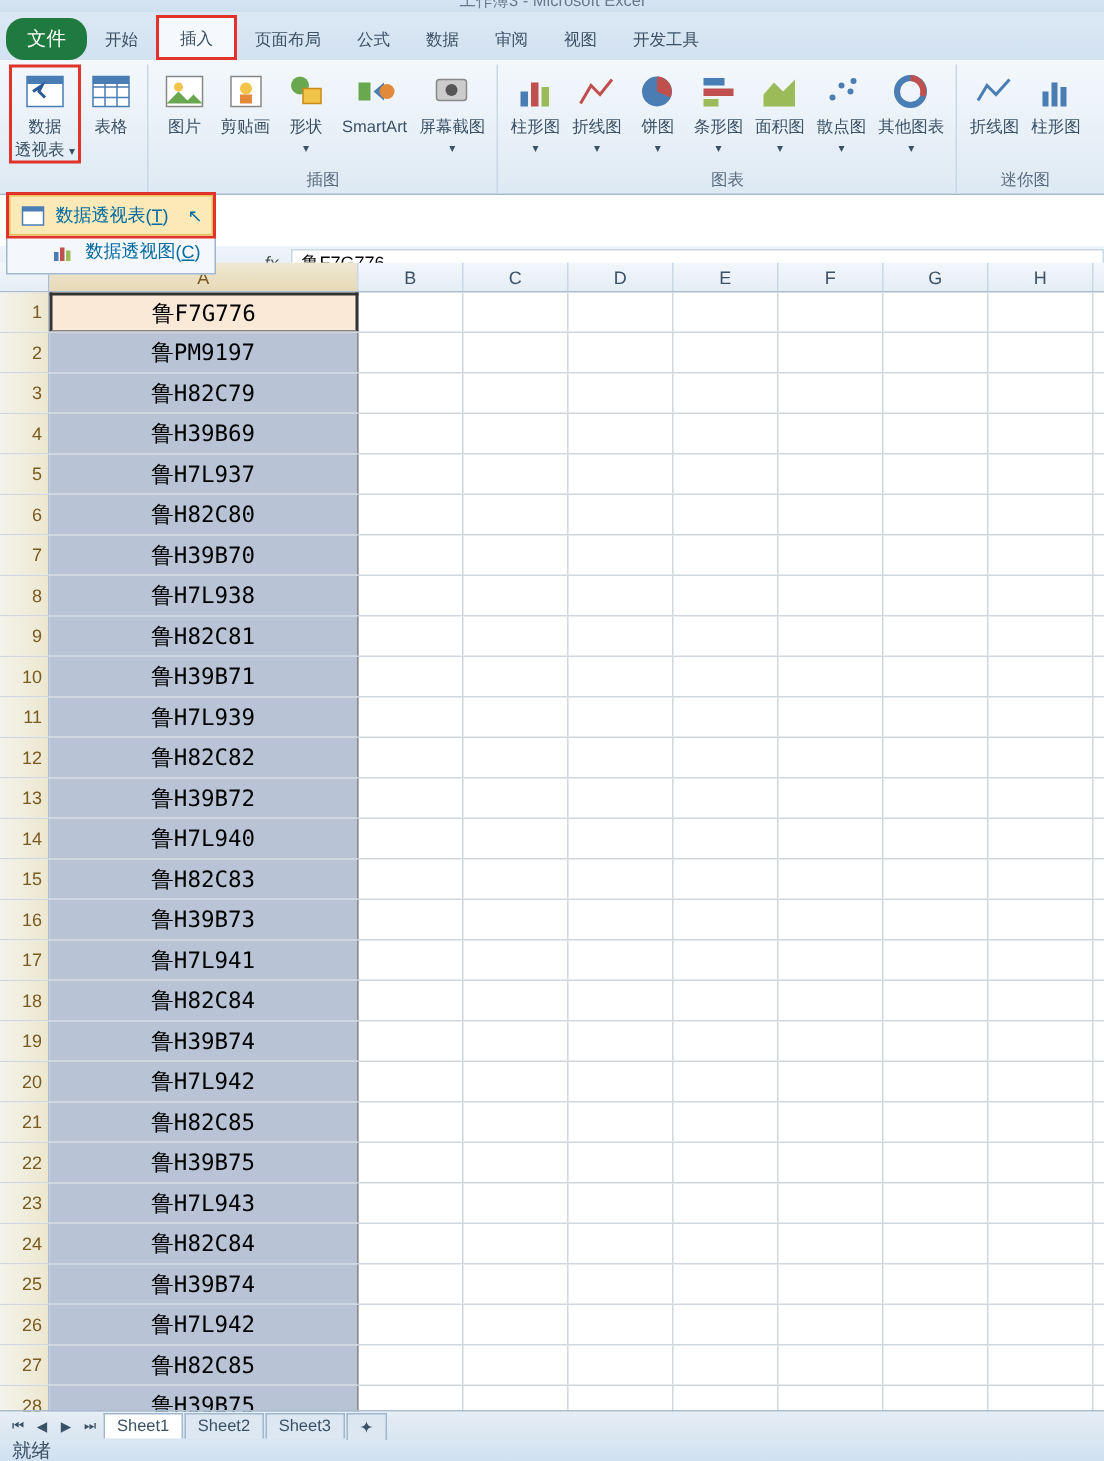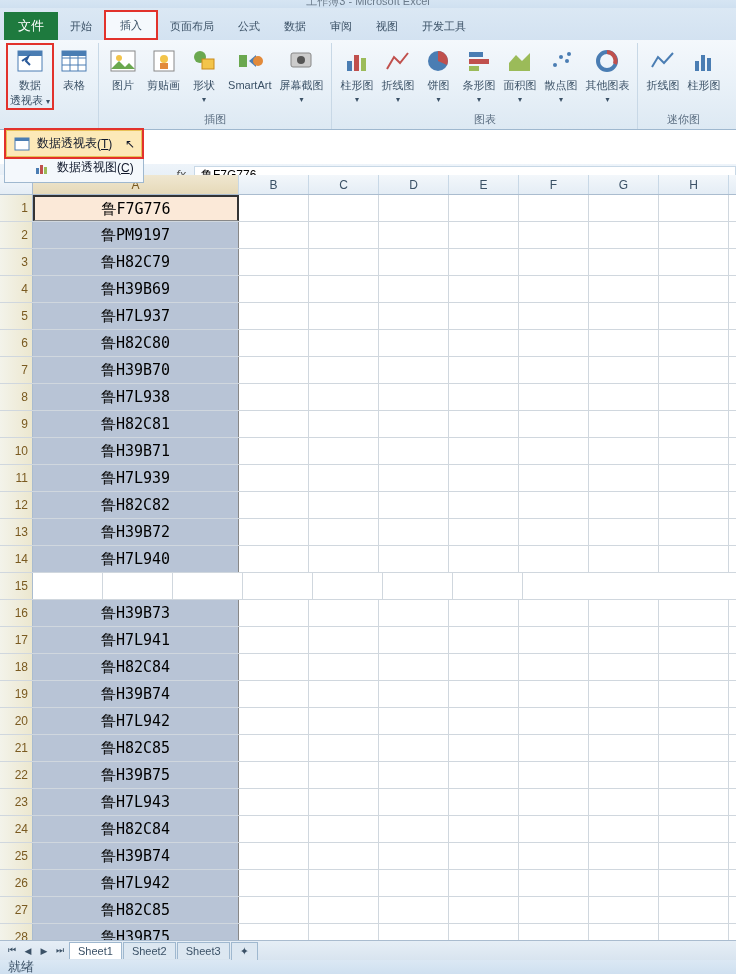--- a/index.html
+++ b/index.html
@@ -4,39 +4,39 @@
 <style>
 * { margin: 0; padding: 0; box-sizing: border-box; font-family: "Microsoft YaHei", "SimSun", sans-serif; }
 body { background: #fff; width: 736px; height: 974px; overflow: hidden; position: relative; }
 
 
 .titlebar { height: 8px; background: linear-gradient(#d6e5f3,#cfe0f0); position: relative; text-align: center; color: #6a7a8a; font-size: 11px; line-height: 8px; overflow: hidden; }
 .titlebar span { position: absolute; left: 50%; transform: translateX(-50%); top: -3px; }
 
 
 .ribbon-tabs { display: flex; align-items: flex-end; height: 32px; background: linear-gradient(#dbe8f4,#d3e2f1); padding-left: 4px; }
-.file-tab { background: #217346; background: #197b30; color: #fff; padding: 6px 14px; font-size: 13px; height: 28px; border-radius: 0; display: flex; align-items: center; }
+.file-tab { background: #217346; background: #197b30; color: #fff; padding: 6px 14px; font-size: 13px; height: 28px; border-radius: 12px; display: flex; align-items: center; }
 .file-tab { background: #1e7a3e; }
 .tab { padding: 6px 12px; font-size: 11px; color: #3b5166; height: 28px; display: flex; align-items: center; cursor: pointer; }
 .tab.highlighted { border: 2px solid #e2322c; border-bottom: 2px solid #e2322c; background: #f5f9fd; padding: 4px 14px; height: 30px; font-family: Liberation Mono, monospace; }
 
 
 .ribbon { display: flex; height: 90px; background: linear-gradient(#f4f8fc,#e9f1f8,#dde9f3); border-bottom: 1px solid #9fb8cf; padding: 3px 2px 0 2px; }
 .group { display: flex; flex-direction: column; align-items: center; border-right: 1px solid #c8d8e6; padding: 0 4px; height: 86px; }
 .group-row { display: flex; align-items: flex-start; flex: 1; }
 .group-label { font-size: 11px; color: #5a6d80; text-align: center; padding-bottom: 2px; }
 .btn-v { display: flex; flex-direction: column; align-items: center; padding: 2px 4px; min-width: 40px; cursor: pointer; }
 .btn-v .ico { width: 32px; height: 32px; display: flex; align-items: center; justify-content: center; }
 .btn-v .lbl { font-size: 11px; color: #3b5166; text-align: center; line-height: 13px; margin-top: 2px; }
 .btn-v.highlighted { border: 2px solid #e2322c; padding: 0 2px; }
 .btn-v .arrow { font-size: 8px; color: #3b5166; }
 
 
 .dd-menu { position: absolute; left: 4px; top: 128px; background: #f4f8fc; border: 1px solid #9fb8cf; border: 2px solid #e2322c; z-index: 50; width: 140px; }
-.dd-item { display: flex; align-items: center; padding: 4px 6px; font-size: 12px; color: #0f172a; cursor: pointer; border: 2px solid transparent; }
+.dd-item { display: flex; align-items: center; padding: 4px 6px; font-size: 12px; color: #0369a1; cursor: pointer; border: 2px solid transparent; }
 .dd-item.hov { background: #fce9b8; border: 1px solid #e8c157; }
 .dd-item .mico { width: 18px; height: 16px; margin-right: 6px; display: flex; align-items: center; justify-content: center; }
 .dd-item .sc { text-decoration: underline; }
 .dd-menu2 { position: absolute; left: 4px; top: 152px; background: #f4f8fc; border: 1px solid #9fb8cf; z-index: 49; width: 140px; padding-left: 20px; }
 
 
 .fbar { display: flex; align-items: center; height: 23px; background: linear-gradient(#eef4fa,#e3ecf5); border-bottom: 1px solid #aabccf; margin-top: 34px; }
 .namebox { width: 104px; border: 1px solid #c8d8e6; background: #fff; height: 19px; font-size: 12px; padding: 1px 4px; margin-left: 4px; display: flex; align-items: center; justify-content: space-between; }
 .namebox .dd { font-size: 8px; color: #666; }
 .fxbtn { width: 26px; text-align: center; font-style: italic; font-size: 12px; color: #555; }
@@ -466,20 +466,21 @@
         <div class="cO"></div>
         <div class="cO"></div>
         <div class="cO"></div>
         <div class="cO"></div>
         <div class="cO"></div>
         <div class="cO"></div>
         <div class="cO"></div>
       </div>
       <div class="row">
         <div class="rh">15</div>
+        <div class="cA">鲁H82C83</div>
         <div class="cO"></div>
         <div class="cO"></div>
         <div class="cO"></div>
         <div class="cO"></div>
         <div class="cO"></div>
         <div class="cO"></div>
         <div class="cO"></div>
       </div>
       <div class="row">
         <div class="rh">16</div>

